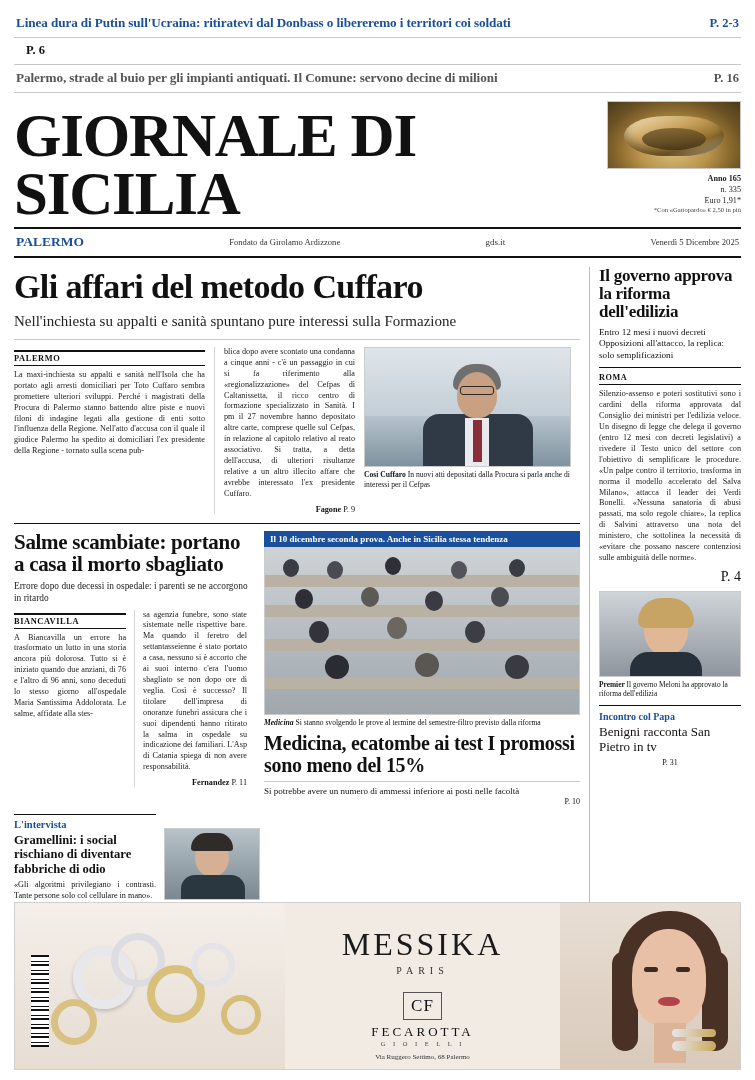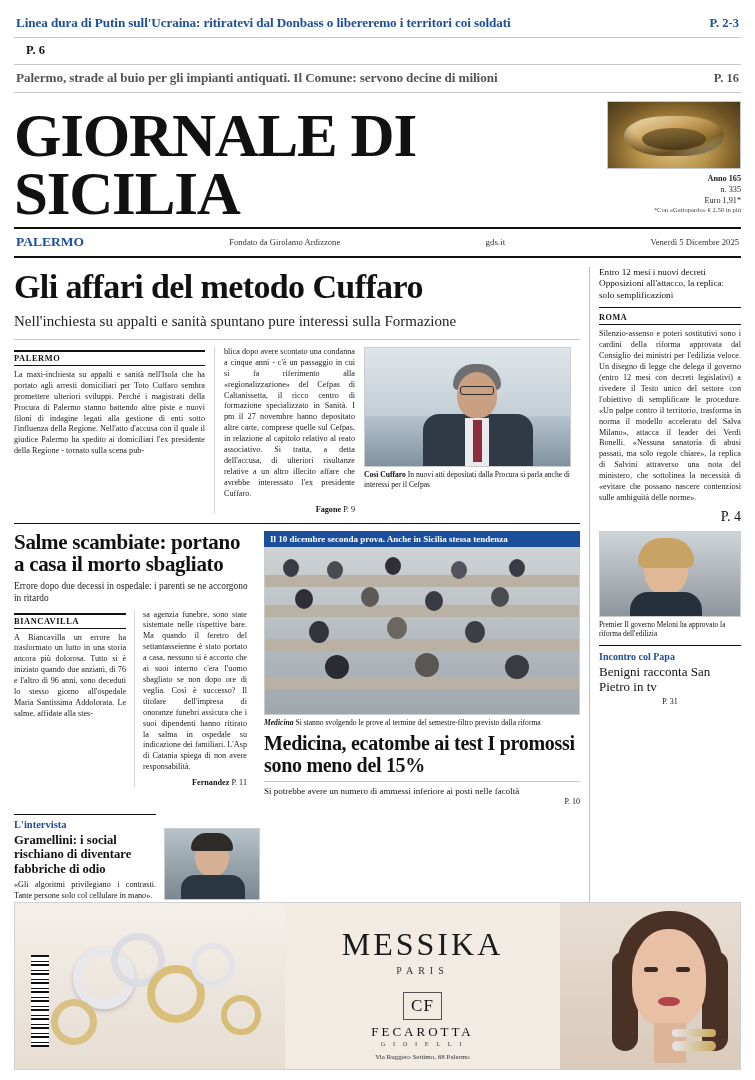--- a/index.html
+++ b/index.html
@@ -166,21 +166,21 @@
     width:96px; height:72px; border:1px solid #ccc; overflow:hidden; position:relative;
     background:linear-gradient(#b9c3c9,#7e8c95);
   }
 
   
   .r-h { font-size:17px; font-weight:bold; line-height:1.06; letter-spacing:-0.3px; margin:0 0 6px 0;}
   .r-sub { font-size:9.2px; line-height:1.25; border-bottom:1px solid #111; padding-bottom:6px; margin-bottom:5px;}
   .r-kicker { font-size:8.2px; font-weight:bold; letter-spacing:.6px; border-bottom:1px solid #111; padding-bottom:2px; margin-bottom:4px;}
   .r-photo { width:100%; height:86px; border:1px solid #ccc; margin-top:6px; position:relative; overflow:hidden; background:linear-gradient(#c8ccd2,#8f969e); }
   .r-cap { font-size:7.4px; line-height:1.25; margin-top:3px; }
-  .r-cap b { font-weight:normal; }
+  .r-cap b { font-weight:bold; }
   .r-box { border-top:1px solid #111; margin-top:7px; padding-top:5px; }
   .r-box .lbl { color:#1b4f9c; font-weight:bold; font-size:10px; }
   .r-box .t { font-size:13px; line-height:1.12; margin-top:3px; }
   .r-box .pg { font-size:8px; text-align:center; margin-top:3px; }
   .r-pg { font-size:14px; text-align:right; }
 
   
   .ad {
     position:absolute; left:14px; right:14px; bottom:10px; height:168px;
     border:1px solid #cfcfcf; background:#efe7df; display:flex; overflow:hidden;
@@ -355,20 +355,21 @@
             <div style="position:absolute;left:30px;top:10px;width:34px;height:38px;border-radius:50%;background:#d6b094;"></div>
             <div style="position:absolute;left:26px;top:4px;width:42px;height:18px;border-radius:20px 20px 4px 4px;background:#2f2b28;"></div>
             <div style="position:absolute;left:16px;top:46px;width:64px;height:28px;border-radius:14px 14px 0 0;background:#2b3740;"></div>
           </div>
         </div>
       </div>
 
     </div>
 
     <div class="right">
+      <div class="r-h">Il governo approva la riforma dell'edilizia</div>
       <div class="r-sub">Entro 12 mesi i nuovi decreti Opposizioni all'attacco, la replica: solo semplificazioni</div>
       <div class="r-kicker">ROMA</div>
       <p class="body">Silenzio-assenso e poteri sostitutivi sono i cardini della riforma approvata dal Consiglio dei ministri per l'edilizia veloce. Un disegno di legge che delega il governo (entro 12 mesi con decreti legislativi) a rivedere il Testo unico del settore con l'obiettivo di semplificare le procedure. «Un palpe contro il territorio, trasforma in norma il modello accelerato del Salva Milano», attacca il leader dei Verdi Bonelli. «Nessuna sanatoria di abusi passati, ma solo regole chiare», la replica di Salvini attraverso una nota del ministero, che sottolinea la necessità di «evitare che possano nascere contenziosi sulle ambiguità delle norme».</p>
       <div class="r-pg">P. 4</div>
 
       <div class="r-photo">
         <div style="position:absolute;inset:0;background:linear-gradient(#cfd4d9,#8e959c);"></div>
         <div style="position:absolute;left:44px;top:14px;width:44px;height:50px;border-radius:50%;background:#e0b895;"></div>
         <div style="position:absolute;left:38px;top:6px;width:56px;height:30px;border-radius:28px 28px 8px 8px;background:#c8a464;"></div>
         <div style="position:absolute;left:30px;top:60px;width:72px;height:30px;border-radius:18px 18px 0 0;background:#25303a;"></div>

